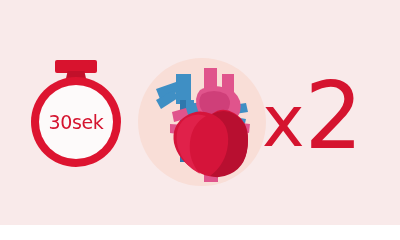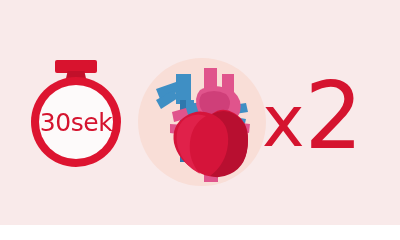--- a/index.html
+++ b/index.html
@@ -62,21 +62,21 @@
     width: 74px;
     height: 74px;
     border-radius: 50%;
     background: #fdfafa;
     display: flex;
     align-items: center;
     justify-content: center;
   }
   .sw-label {
     color: #d5142f;
-    font-size: 25px;
+    font-size: 19px;
     letter-spacing: -0.4px;
     white-space: nowrap;
     font-family: "DejaVu Sans", sans-serif;
   }
 
   
   #heart-badge {
     position: absolute;
     left: 138px;
     top: 58px;

